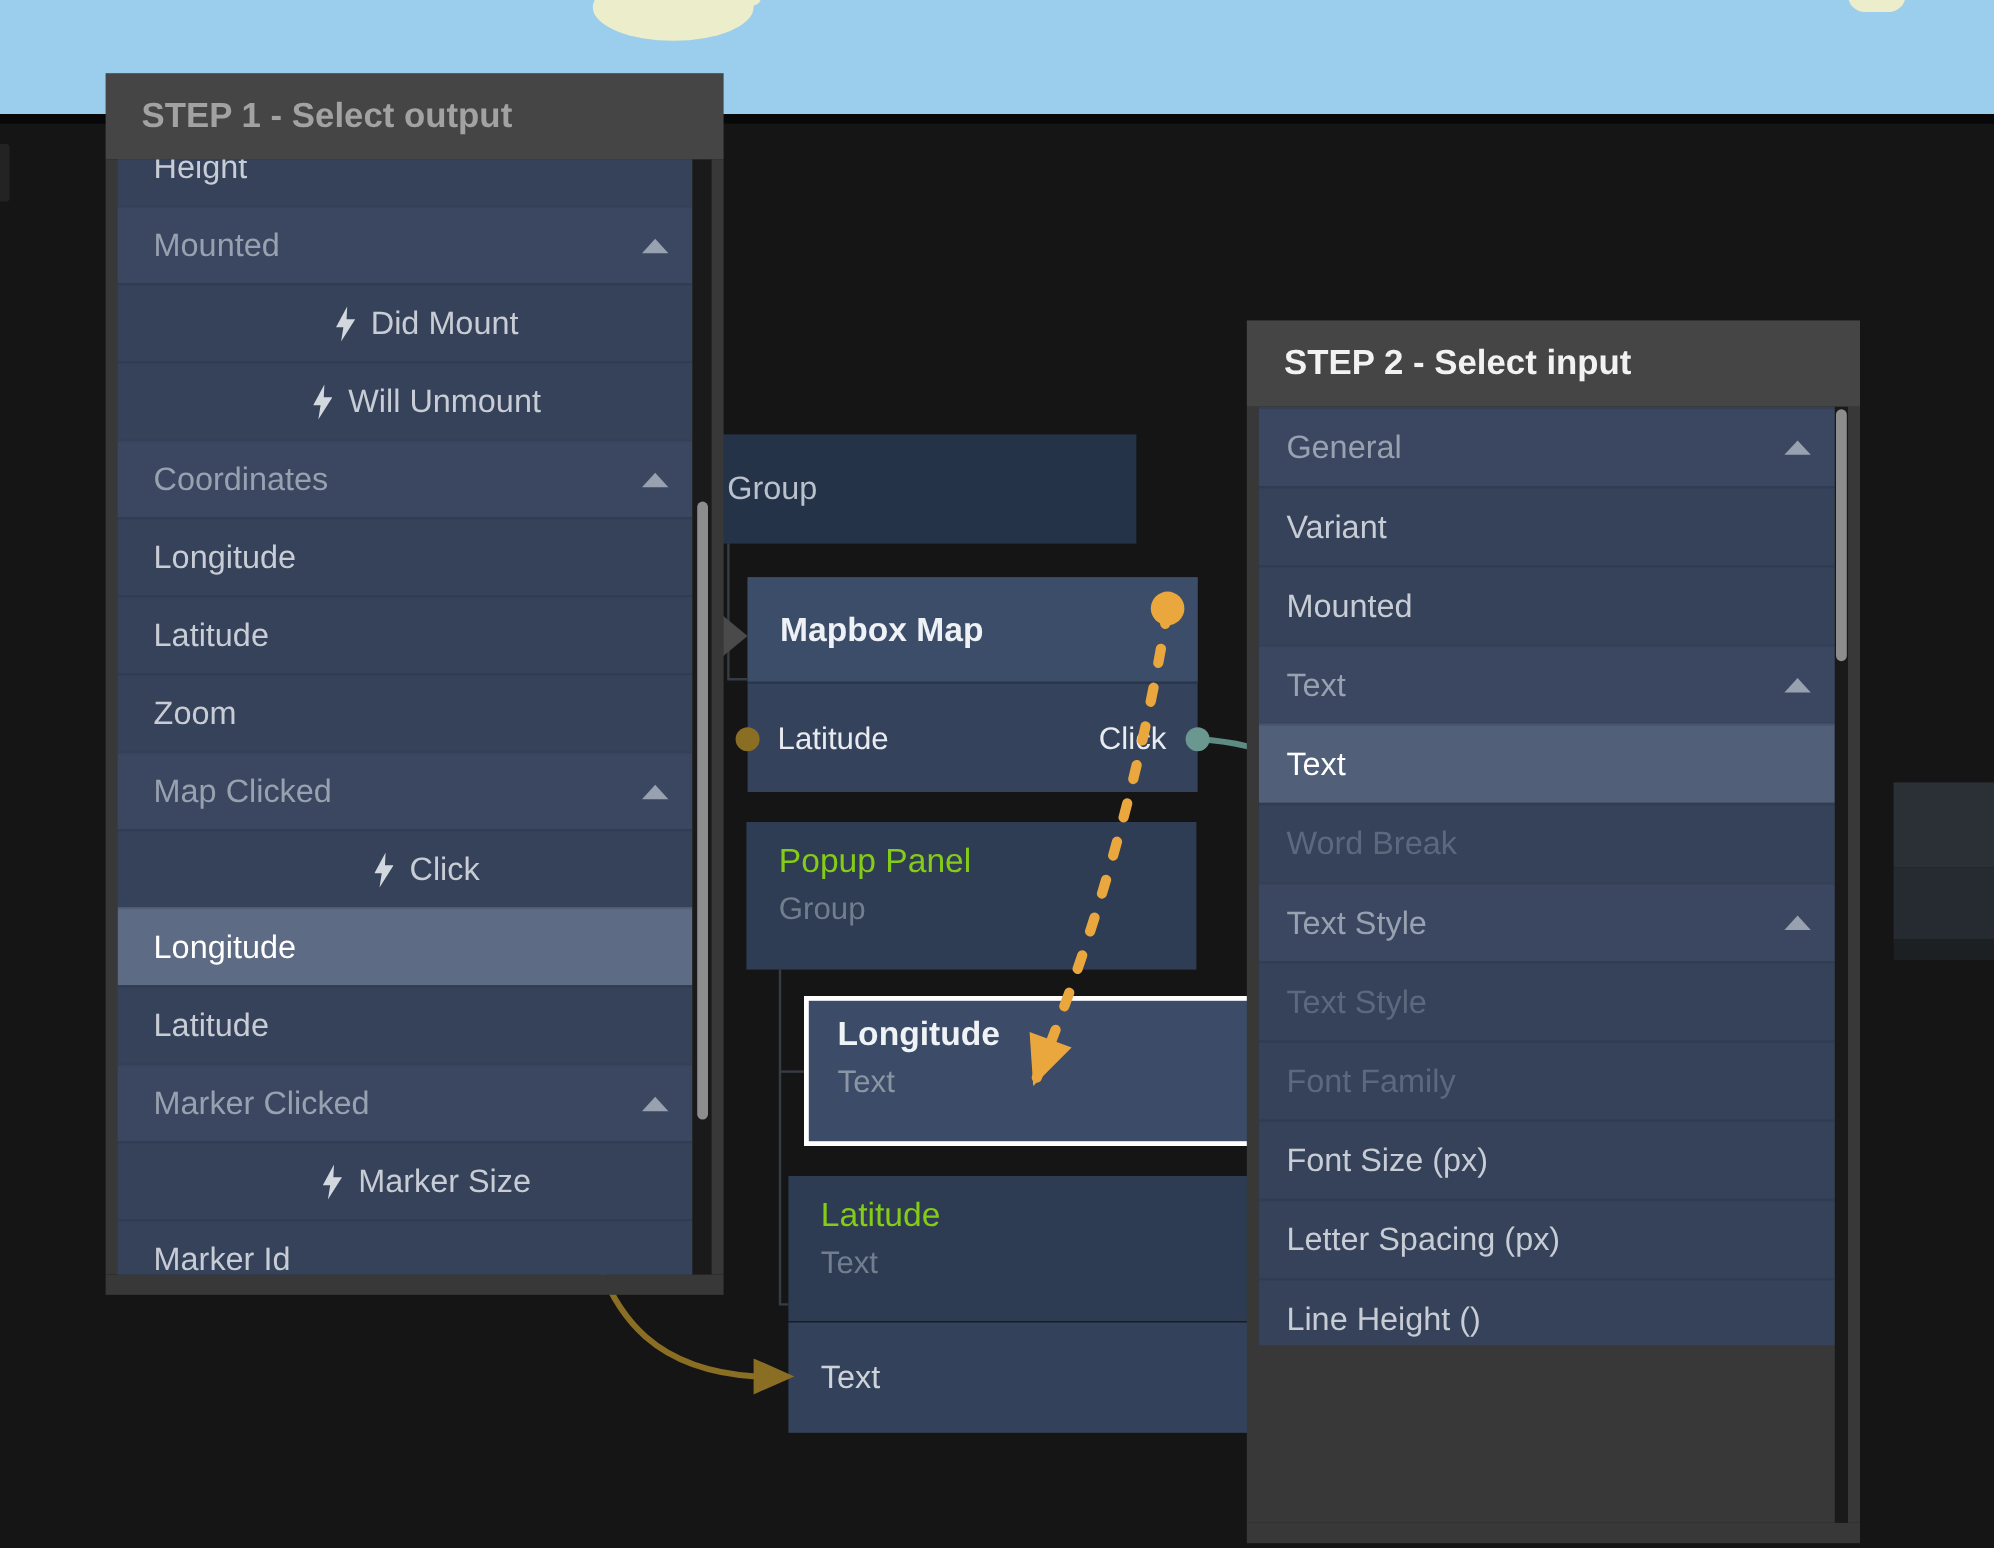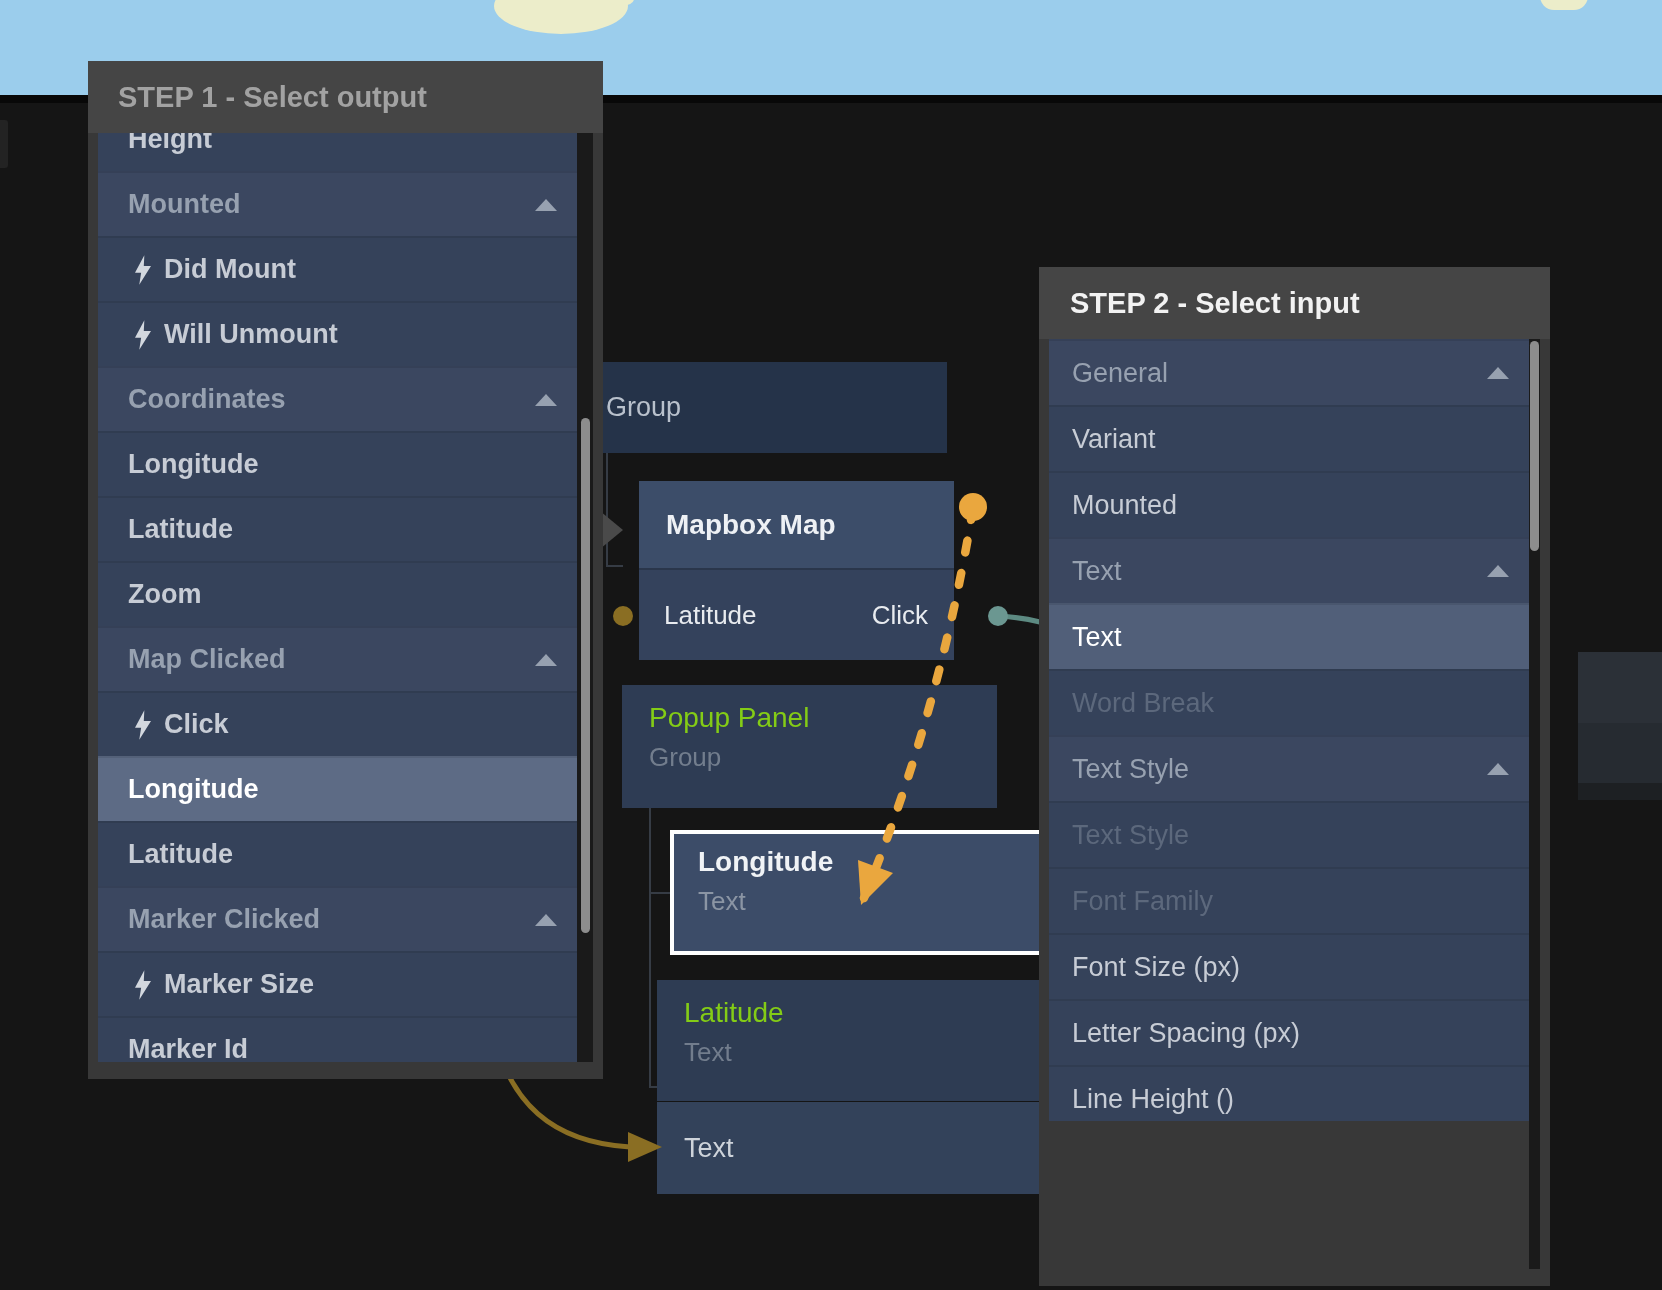--- a/index.html
+++ b/index.html
@@ -18,21 +18,21 @@
   
   #right-node{position:absolute;left:1578px;top:652px;width:84px;height:148px;z-index:1;}
   #right-node .b1{position:absolute;left:0;top:0;width:84px;height:71px;background:#2b3037;}
   #right-node .b2{position:absolute;left:0;top:71px;width:84px;height:60px;background:#262b31;}
   #right-node .b3{position:absolute;left:0;top:131px;width:84px;height:17px;background:#1d2023;}
 
   
   .node{position:absolute;box-sizing:border-box;z-index:2;}
   #group-node{left:570px;top:362px;width:377px;height:91px;background:#253349;
               display:flex;align-items:center;padding-left:36px;color:#b9c1cc;font-size:27px;}
-  #mapbox-node{left:623px;top:481px;width:315px;height:179px;background:#34425c;margin-left:16px;}
+  #mapbox-node{left:623px;top:481px;width:375px;height:179px;background:#34425c;}
   #mapbox-title{height:87px;background:#3c4d69;display:flex;align-items:center;padding-left:27px;
                 color:#eef1f5;font-size:28px;font-weight:600;}
   #mapbox-ports{height:92px;display:flex;align-items:center;justify-content:space-between;
                 padding:0 26px 0 25px;color:#e8ebef;font-size:26px;border-top:2px solid #2a364b;box-sizing:border-box;}
   #popup-node{left:622px;top:685px;width:375px;height:123px;background:#2e3c54;padding:17px 0 0 27px;}
   .node-title{font-size:28px;color:#84cc16;}
   .node-sub{font-size:26px;color:#727d8d;margin-top:8px;}
   #longitude-node{left:670px;top:830px;width:378px;height:125px;background:#3c4c68;
                   border:4px solid #ffffff;padding:12px 0 0 24px;}
   #longitude-node .node-title{color:#f0f3f6;font-weight:600;}
@@ -45,21 +45,21 @@
   #overlay{position:absolute;left:0;top:0;z-index:5;pointer-events:none;}
 
   
   .panel{position:absolute;z-index:10;}
   #step1-panel{left:88px;top:25px;width:515px;height:1018px;margin-top:36px;}
   #step2-panel{left:1039px;top:267px;width:511px;height:1018px;}
   .panel-header{height:72px;background:#454545;display:flex;align-items:center;}
   #step1-panel .panel-header span{padding-left:30px;font-size:29px;font-weight:700;color:#a2a2a2;}
   #step2-panel .panel-header span{padding-left:31px;font-size:29px;font-weight:700;color:#f2f2f2;}
   .panel-body{position:relative;background:#383838;}
-  #step1-panel .panel-body{height:929px;font-weight:bold;}
+  #step1-panel .panel-body{height:929px;}
   #step2-panel .panel-body{height:930px;}
   .panel-footer{height:17px;background:#383838;}
   .list{position:absolute;left:10px;top:0;overflow:hidden;background:#35425a;}
   #step1-panel .list{width:479px;height:929px;}
   #step2-panel .list{width:480px;height:782px;}
   .track{position:absolute;top:0;background:#1a1a1a;}
   #step1-panel .track{right:10px;width:16px;height:929px;}
   #step2-panel .track{right:10px;width:11px;height:930px;}
   .thumb{position:absolute;width:9px;border-radius:5px;background:#8d8d8d;}
   #step1-panel .thumb{left:4px;top:285px;height:515px;}
@@ -71,21 +71,21 @@
   .s2row{height:66px;padding-left:23px;font-size:27px;}
   .row.item,.row.event{background:#35425a;}
   .row.category{background:#3b4760;}
   .row.disabled{background:#35425a;}
   #step1-panel .row.selected{background:#5d6b85;}
   #step2-panel .row.selected{background:#515f79;}
   .row .lbl{color:#c7ccd5;}
   .row.category .lbl{color:#97a1b0;}
   .row.disabled .lbl{color:#5c687c;}
   .row.selected .lbl{color:#ffffff;}
-  .row.event{padding-left:37px;}
+  .row.event{padding-left:37px;justify-content:center;}
   .bolt{width:16px;height:32px;margin-right:13px;fill:#d3d8df;flex:0 0 auto;}
   .chev{margin-left:auto;margin-right:20px;width:0;height:0;
         border-left:11px solid transparent;border-right:11px solid transparent;
         border-bottom:12px solid #97a1b0;}
   .first-s1{margin-top:-27px;}
 </style>
 </head>
 <body>
 
 <div id="screen">

